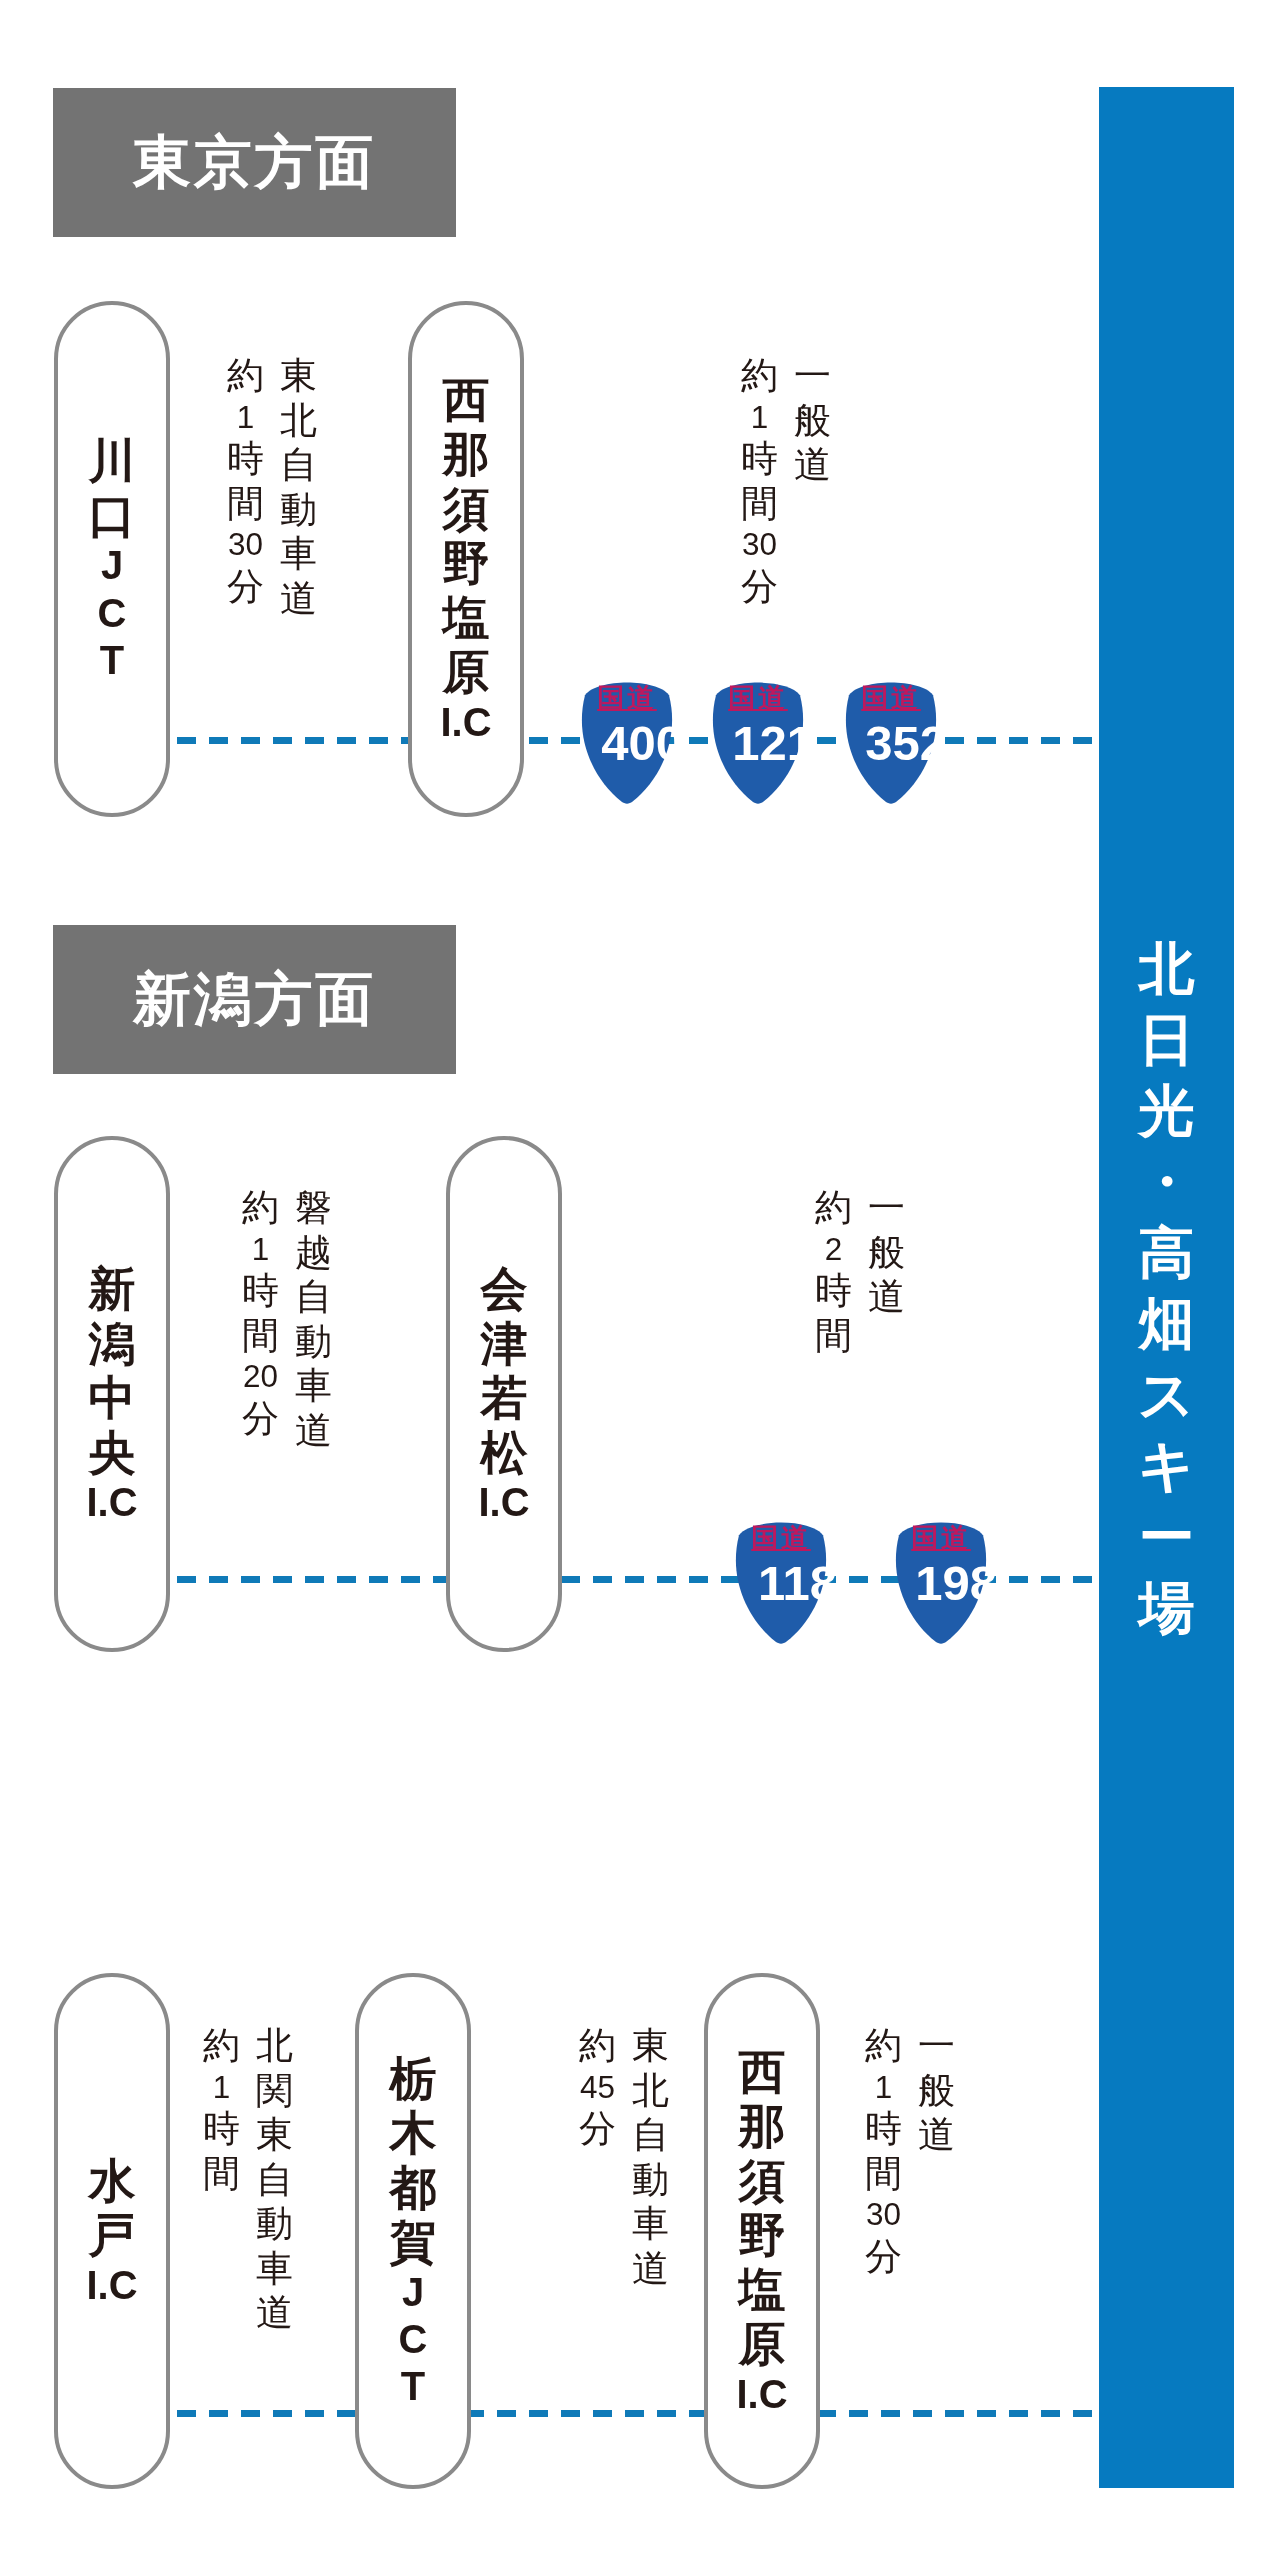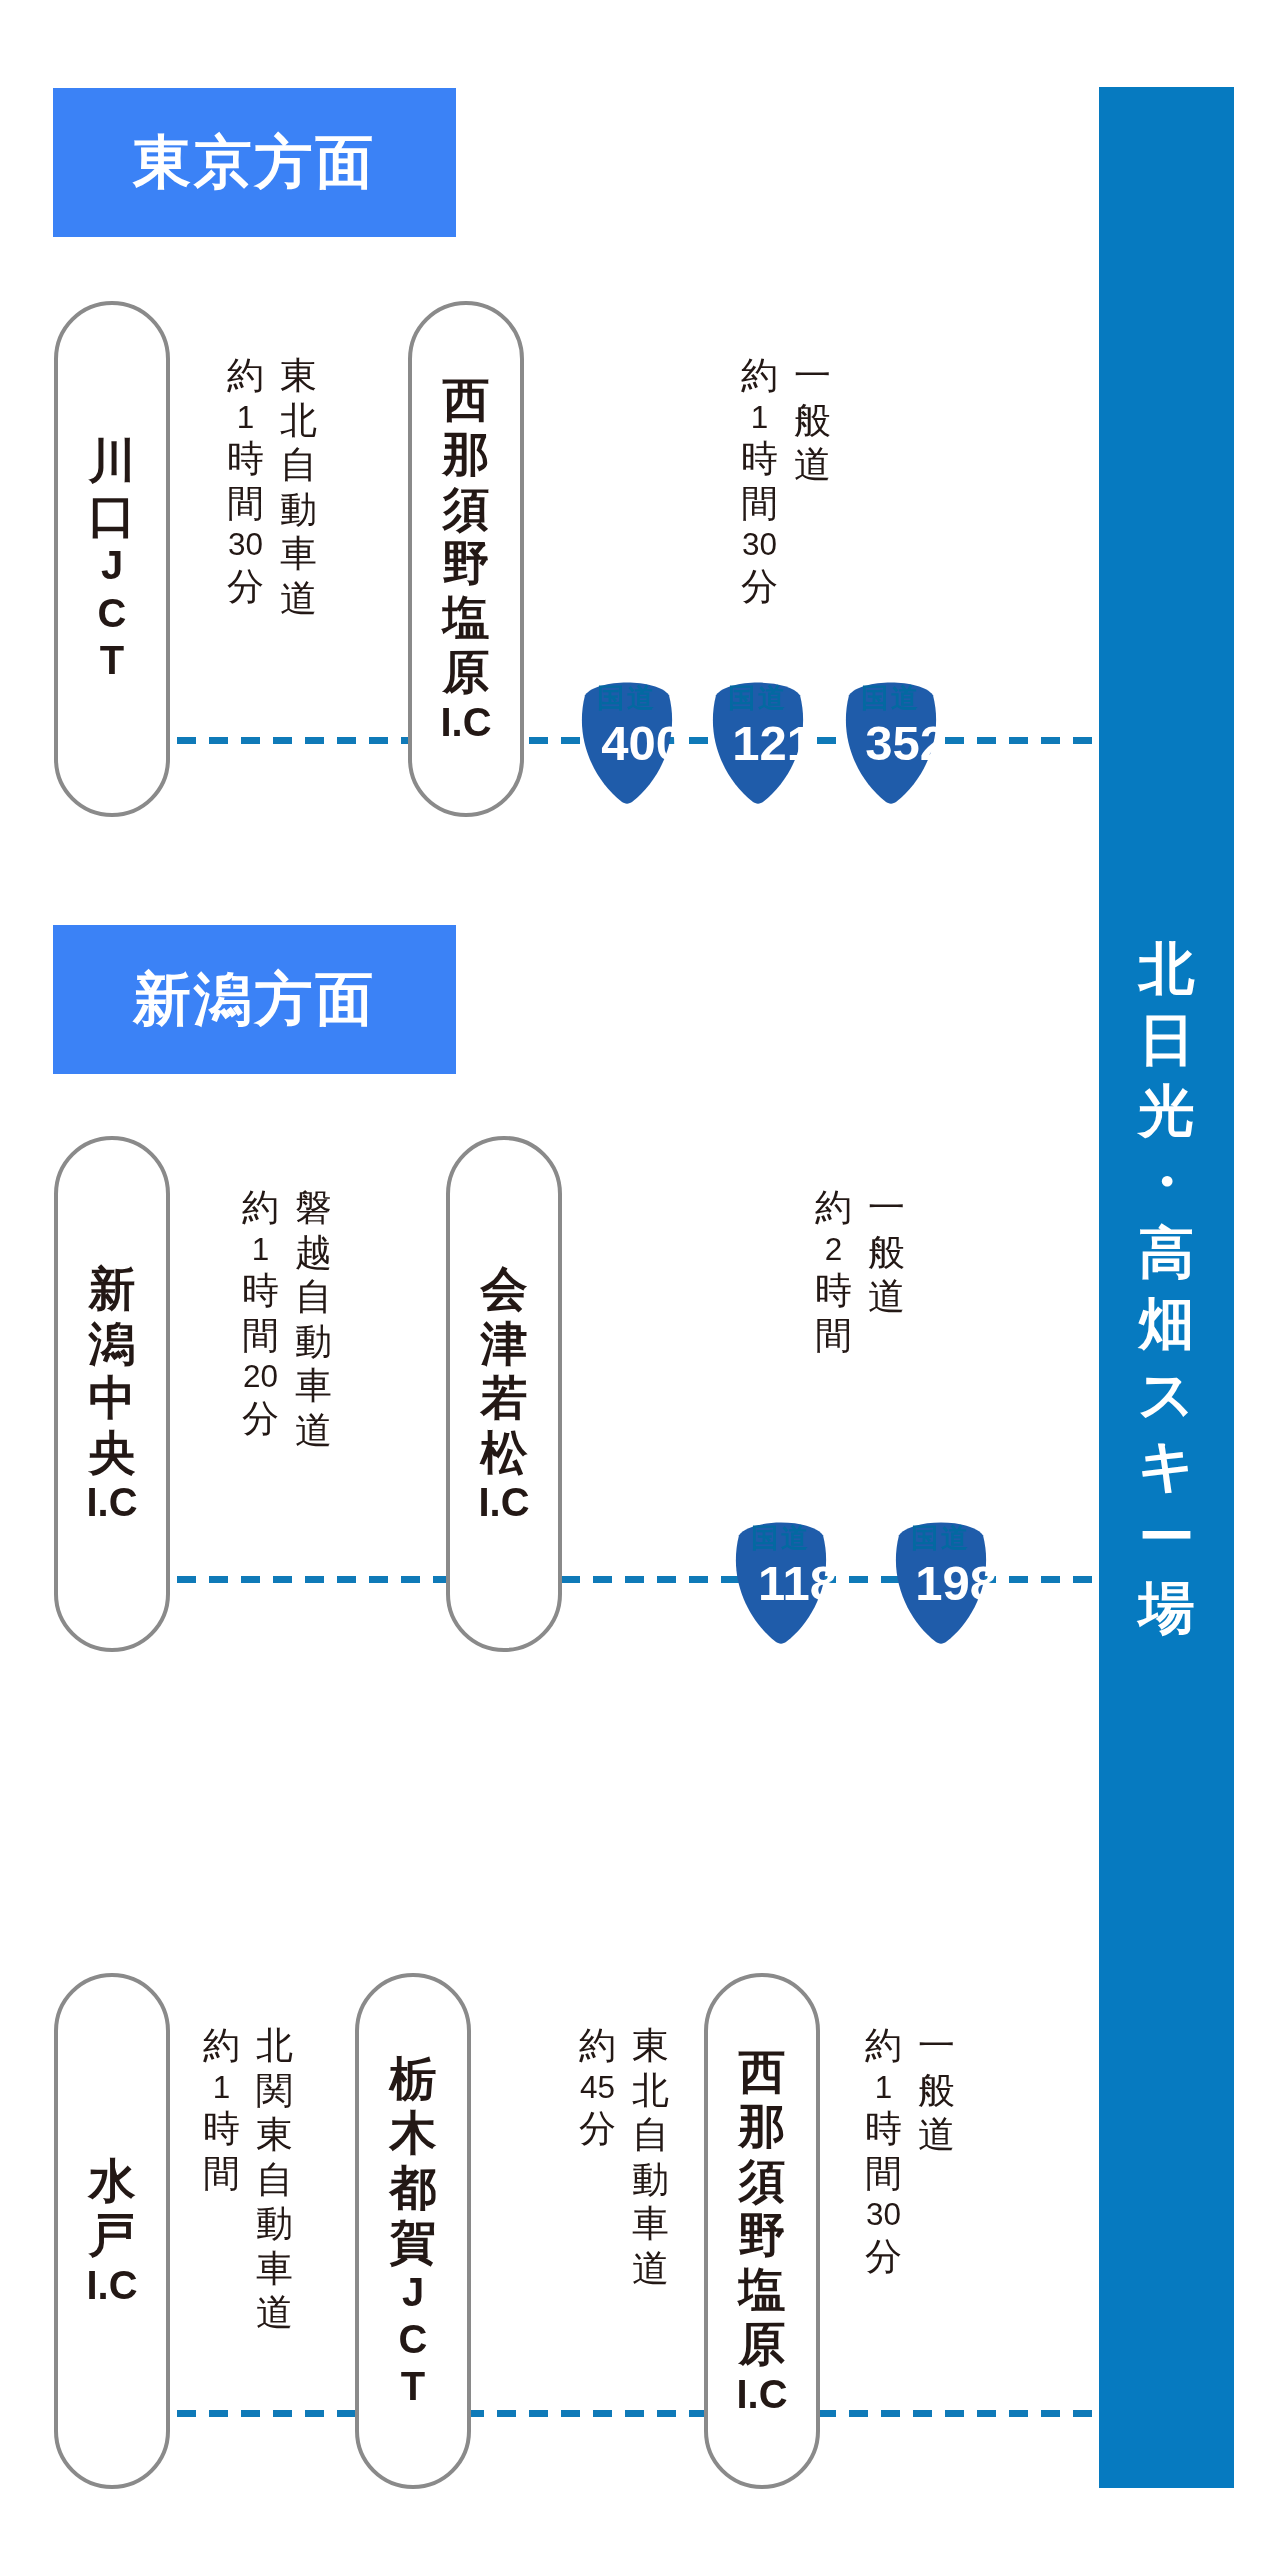--- a/index.html
+++ b/index.html
@@ -14,21 +14,21 @@
   }
   
   .bar{position:absolute;left:1099px;top:87px;width:135px;height:2401px;background:#067ac0;}
   .bar .vtext{
     position:absolute;left:50%;top:50%;transform:translate(-50%,-50%);
     display:flex;flex-direction:column;align-items:center;gap:15px;
     color:#ffffff;font-size:56px;font-weight:700;line-height:1;white-space:nowrap;
   }
   
   .header{
-    position:absolute;left:53px;width:403px;height:149px;background:#3b82f6;
+    position:absolute;left:53px;width:403px;height:149px;background:#737373;
     color:#ffffff;display:flex;align-items:center;justify-content:center;
     font-size:58px;font-weight:700;letter-spacing:2.8px;
   }
   
   .capsule{
     position:absolute;width:116px;height:516px;background:#ffffff;
     border:4.7px solid #8a8a8a;border-radius:66px;box-sizing:border-box;
     display:flex;align-items:center;justify-content:center;
   }
   .capsule .vlabel{
@@ -45,21 +45,21 @@
     font-size:37px;font-weight:500;line-height:1;
   }
   .seg{display:block;}
   .seg.latin{font-size:0.85em;letter-spacing:0px;}
   .capsule .seg.latin{font-weight:700;}
   
   .badge{position:absolute;width:112px;height:140px;}
   .badge svg{position:absolute;left:0;top:0;}
   .badge .gtext{
     position:absolute;top:15px;left:0;right:0;text-align:center;
-    color:#0369a1;font-size:27px;font-weight:700;letter-spacing:2.8px;line-height:1;
+    color:#be185d;font-size:27px;font-weight:700;letter-spacing:2.8px;line-height:1;text-decoration:underline;
   }
   .badge .num{
     position:absolute;top:49px;left:0;right:0;text-align:right;
     color:#ffffff;font-size:49px;font-weight:700;line-height:1;letter-spacing:0px;
   }
 </style>
 </head>
 <body>
 
 <div class="canvas">

